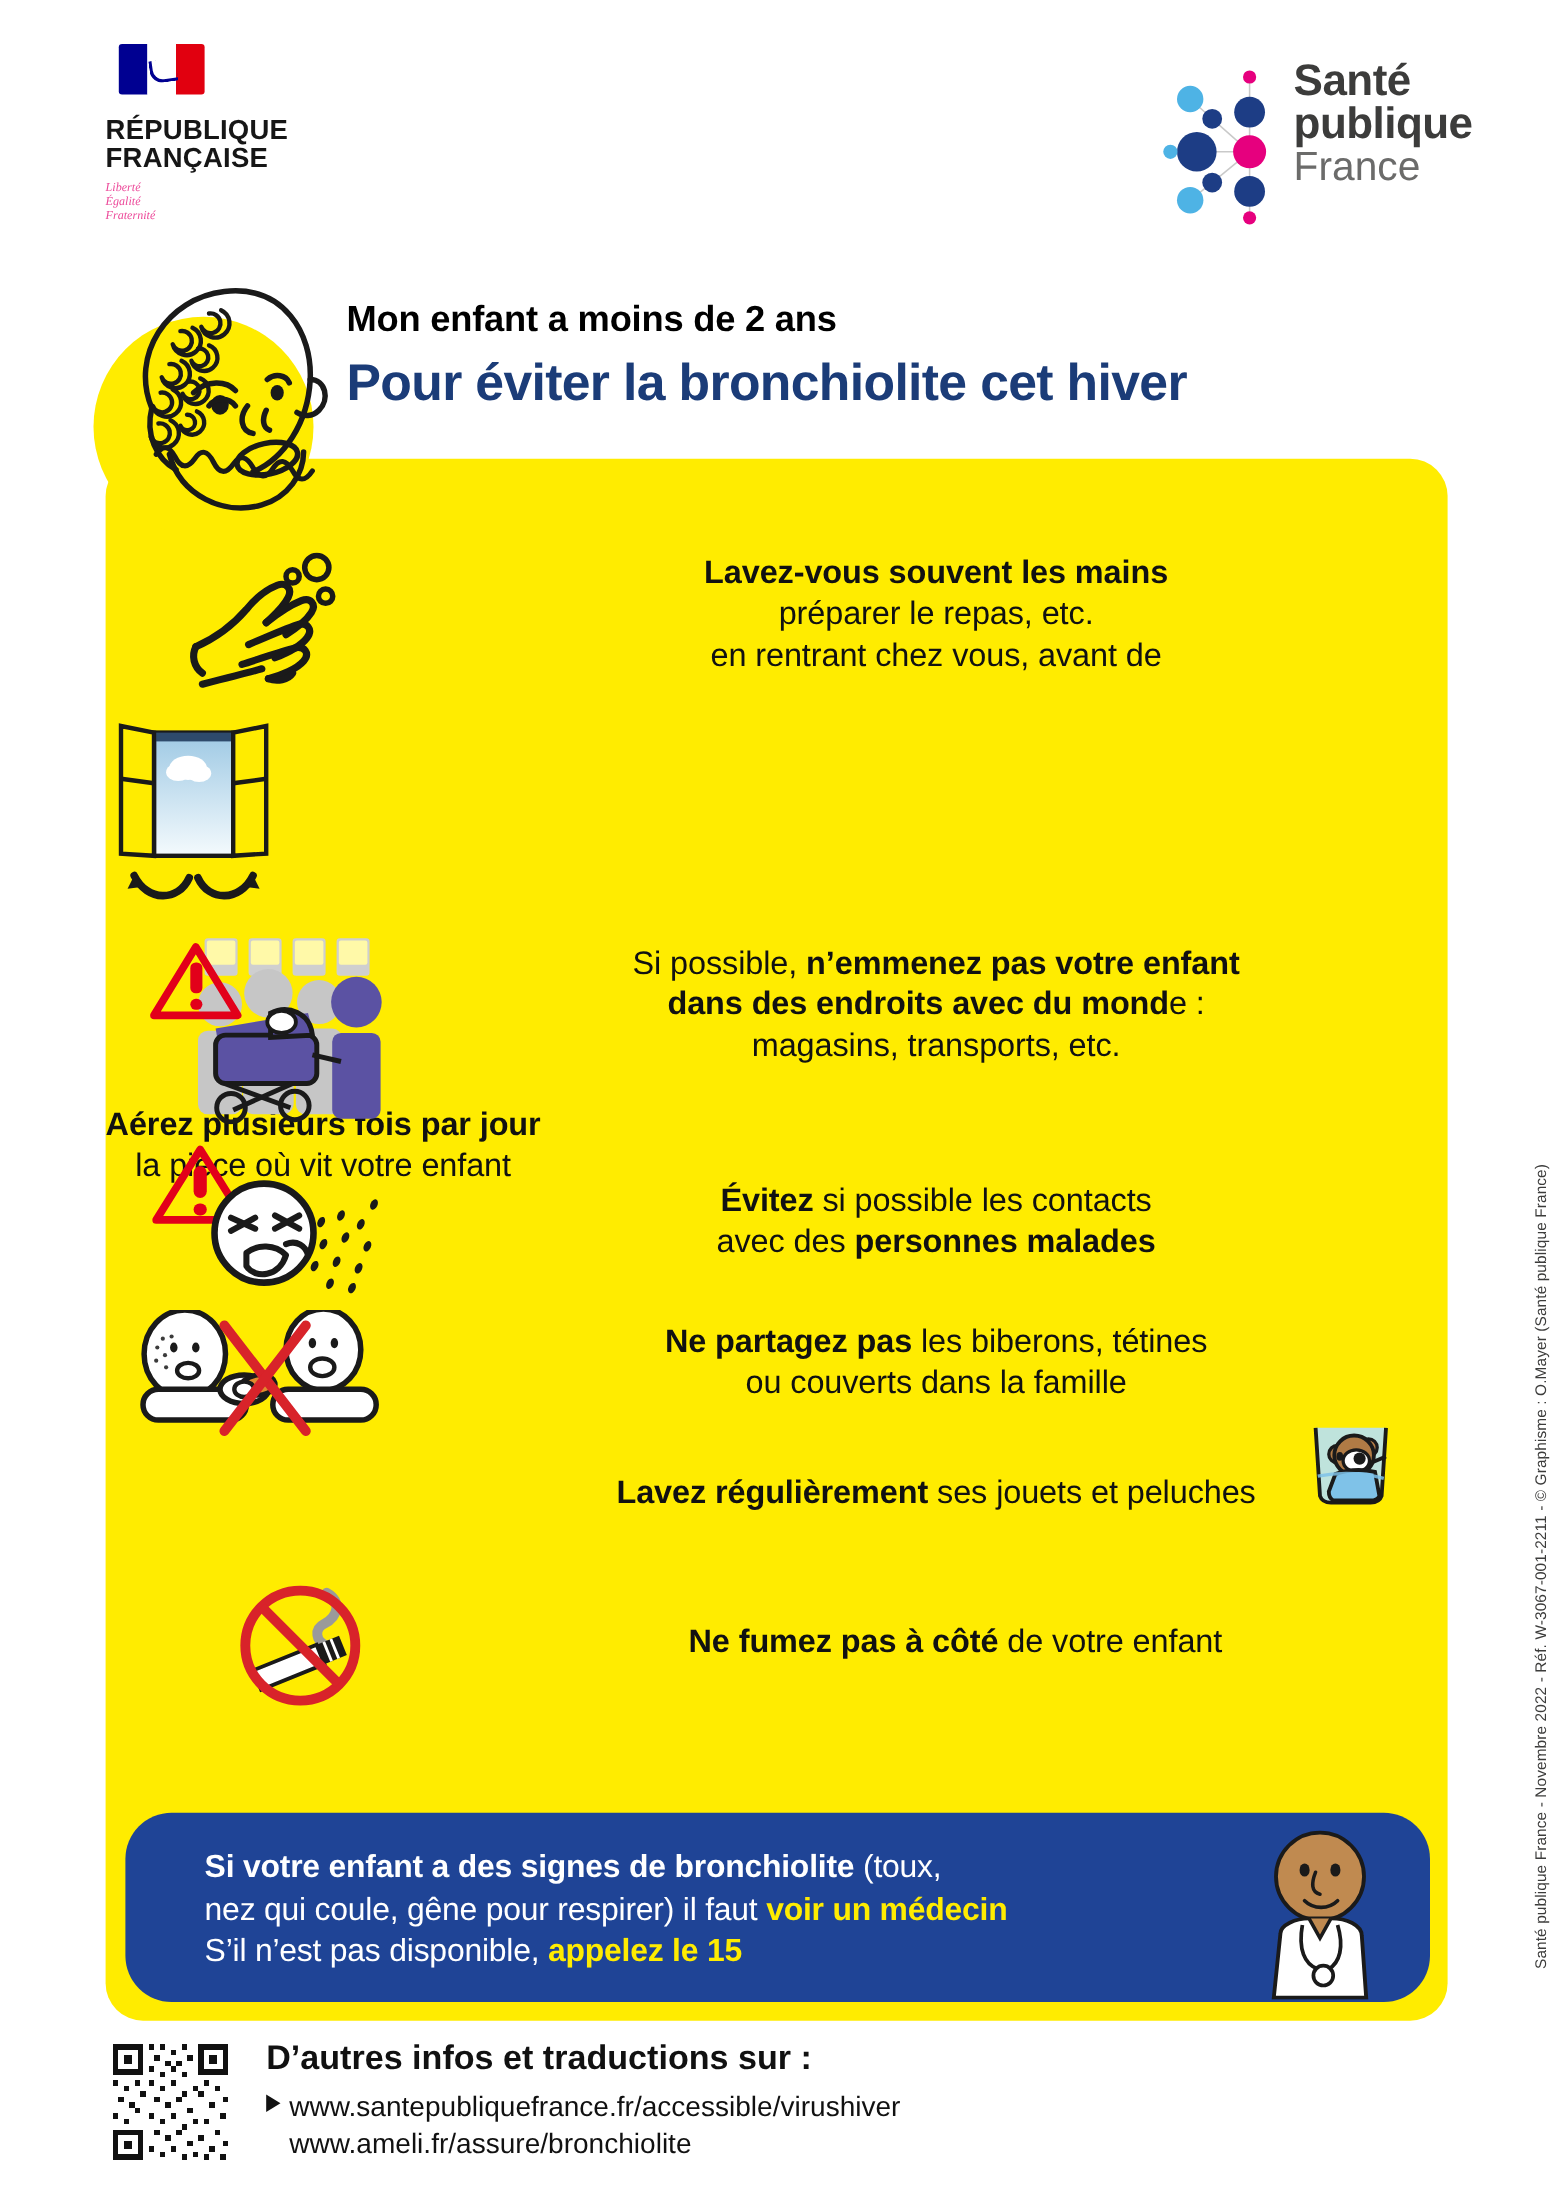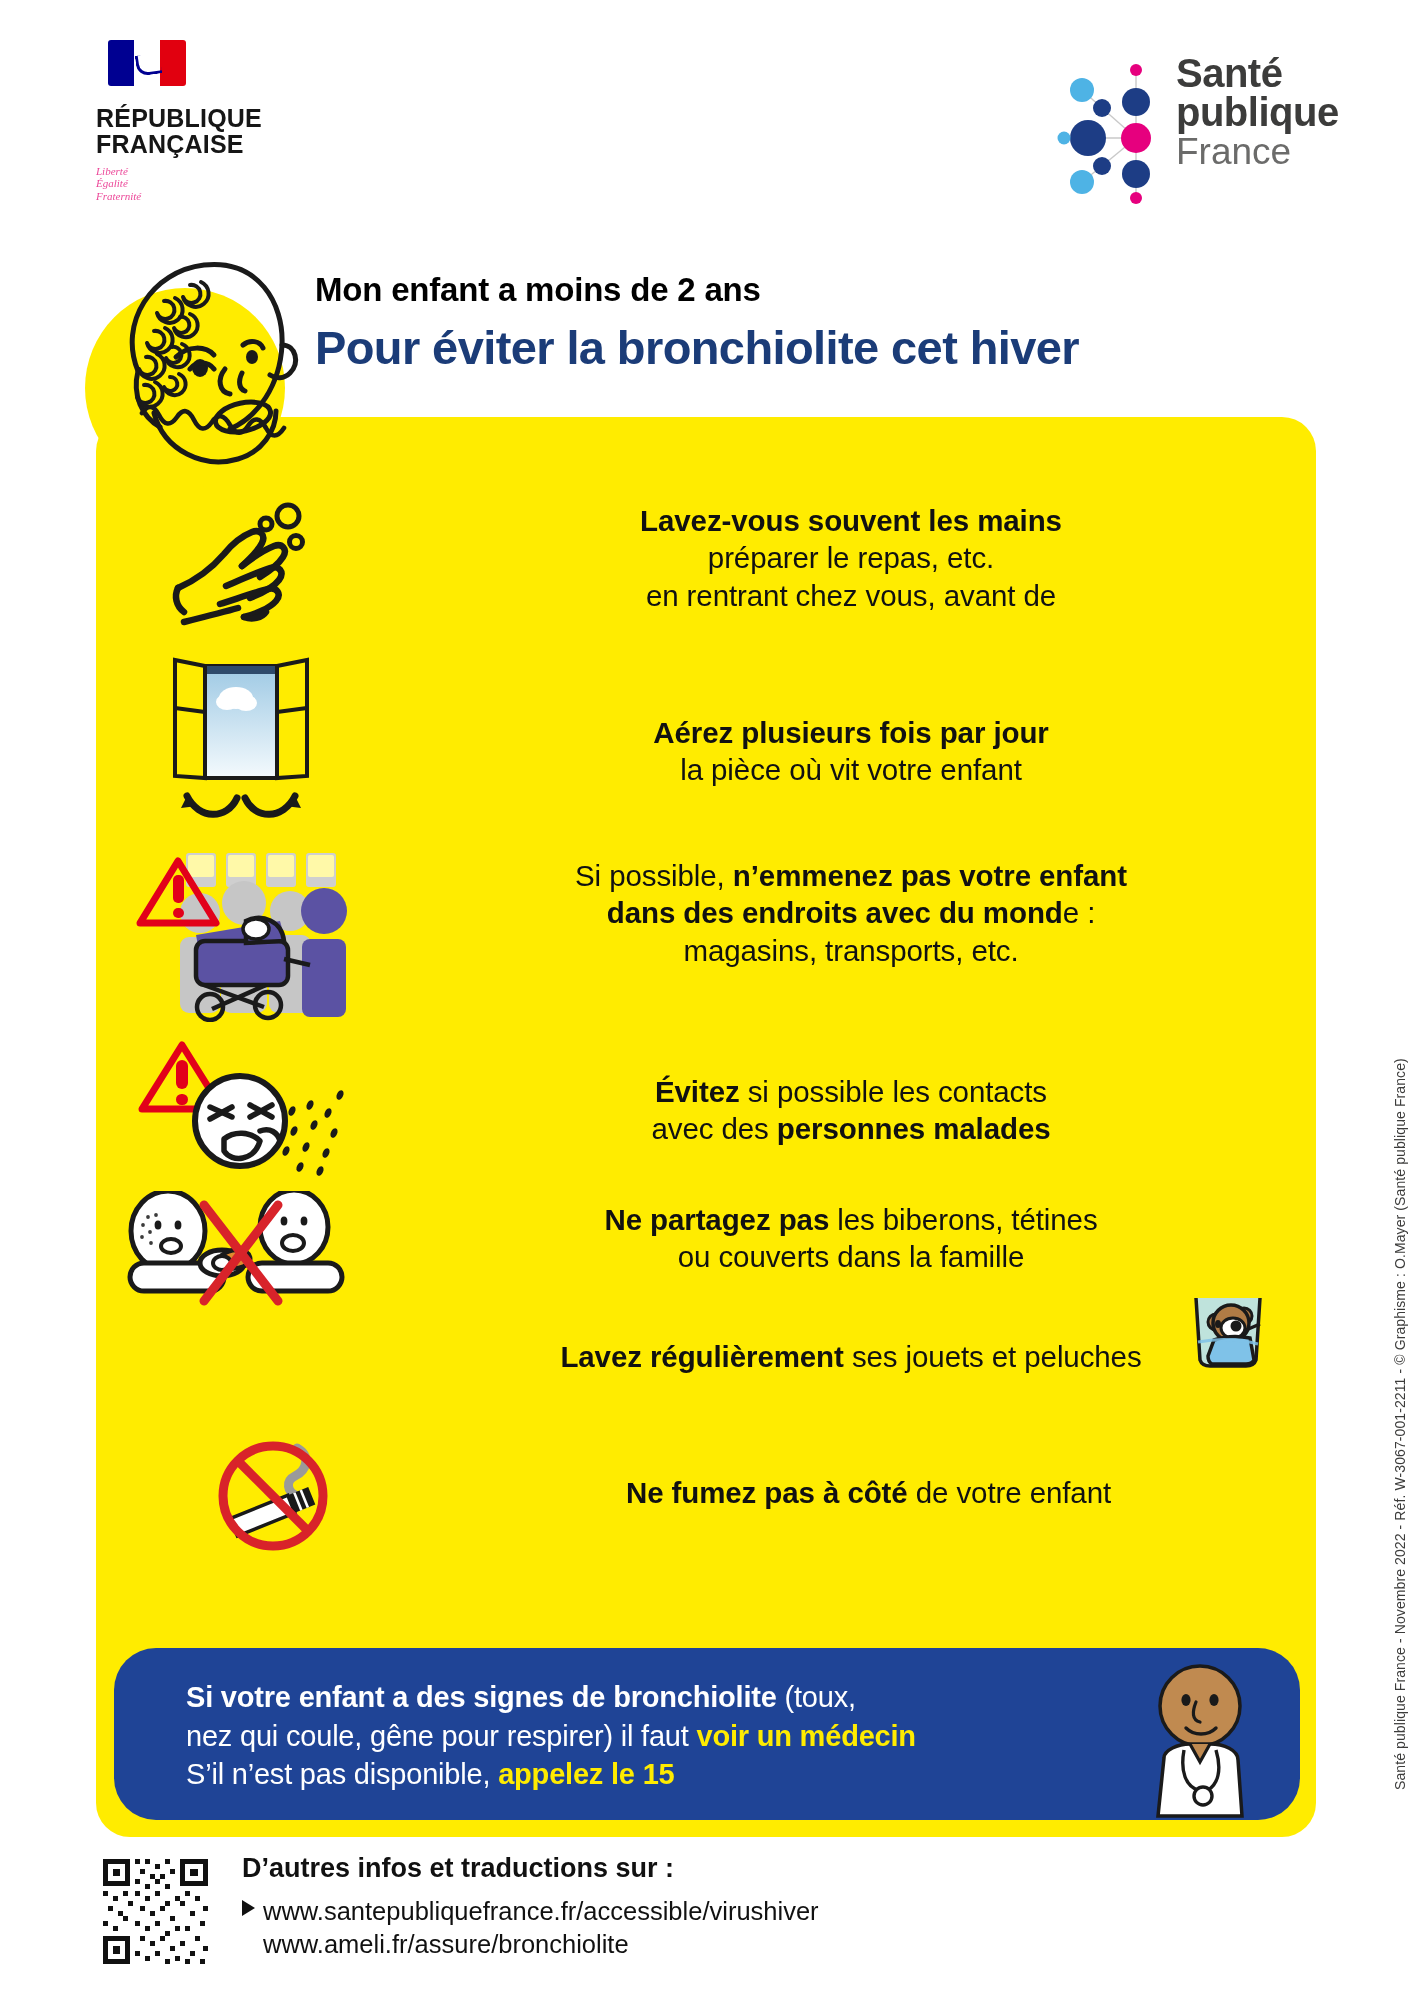--- a/index.html
+++ b/index.html
@@ -67,21 +67,21 @@
 
   
   .tips { position: absolute; left: 96px; top: 490px; width: 1220px; }
   .tip { position: relative; display: flex; align-items: flex-start; }
   .tip-icon { flex: 0 0 290px; display: flex; justify-content: center; }
   .tip-text { flex: 1; color: #111111; }
   .tip-text .b { font-weight: 700; }
   .tline { font-size: 29.5px; line-height: 1.27; letter-spacing: -0.1px; text-align: center; }
 
   .tip-1 { height: 152px; padding-top: 12px; }
-  .tip-2 { height: 185px; padding-top: 8px; }
+  .tip-2 { height: 185px; padding-top: 8px; flex-direction: column; }
   .tip-3 { height: 190px; padding-top: 20px; }
   .tip-4 { height: 160px; padding-top: 18px; }
   .tip-5 { height: 135px; padding-top: 14px; }
   .tip-6 { height: 110px; padding-top: 10px; }
   .tip-7 { height: 110px; padding-top: 14px; margin-left: 35px; }
 
   .t1-txt { padding-top: 0px; }
   .t2-txt { padding-top: 64px; }
   .t3-txt { padding-top: 10px; }
   .t4-txt { padding-top: 38px; }
@@ -101,21 +101,21 @@
   .bb-text { position: absolute; left: 72px; top: 30px; width: 910px; }
   .bb-line { font-size: 29px; line-height: 1.33; letter-spacing: -0.2px; }
   .bb-b { font-weight: 700; }
   .bb-hl { color: #FFEC00; font-weight: 700; }
   .doctor { position: absolute; right: 34px; top: 10px; width: 132px; height: 160px; }
 
   
   .footer { position: absolute; left: 100px; top: 1852px; width: 1000px; }
   .qr { position: absolute; left: 0; top: 4px; width: 110px; height: 110px; }
   .foot-text { position: absolute; left: 142px; top: 0px; }
-  .foot-head { font-size: 27px; font-weight: 700; color: #111; line-height: 1.25; }
+  .foot-head { font-size: 31px; font-weight: 700; color: #111; line-height: 1.25; }
   .foot-url-row { display: flex; align-items: baseline; gap: 8px; margin-top: 9px; }
   .arrow-tri {
     width: 0; height: 0; border-left: 13px solid #111;
     border-top: 8px solid transparent; border-bottom: 8px solid transparent;
     position: relative; top: -4px;
   }
   .foot-url { font-size: 25.5px; color: #111; line-height: 1.32; }
   .foot-url2 { font-size: 25.5px; color: #111; line-height: 1.32; margin-left: 21px; }
 
   

